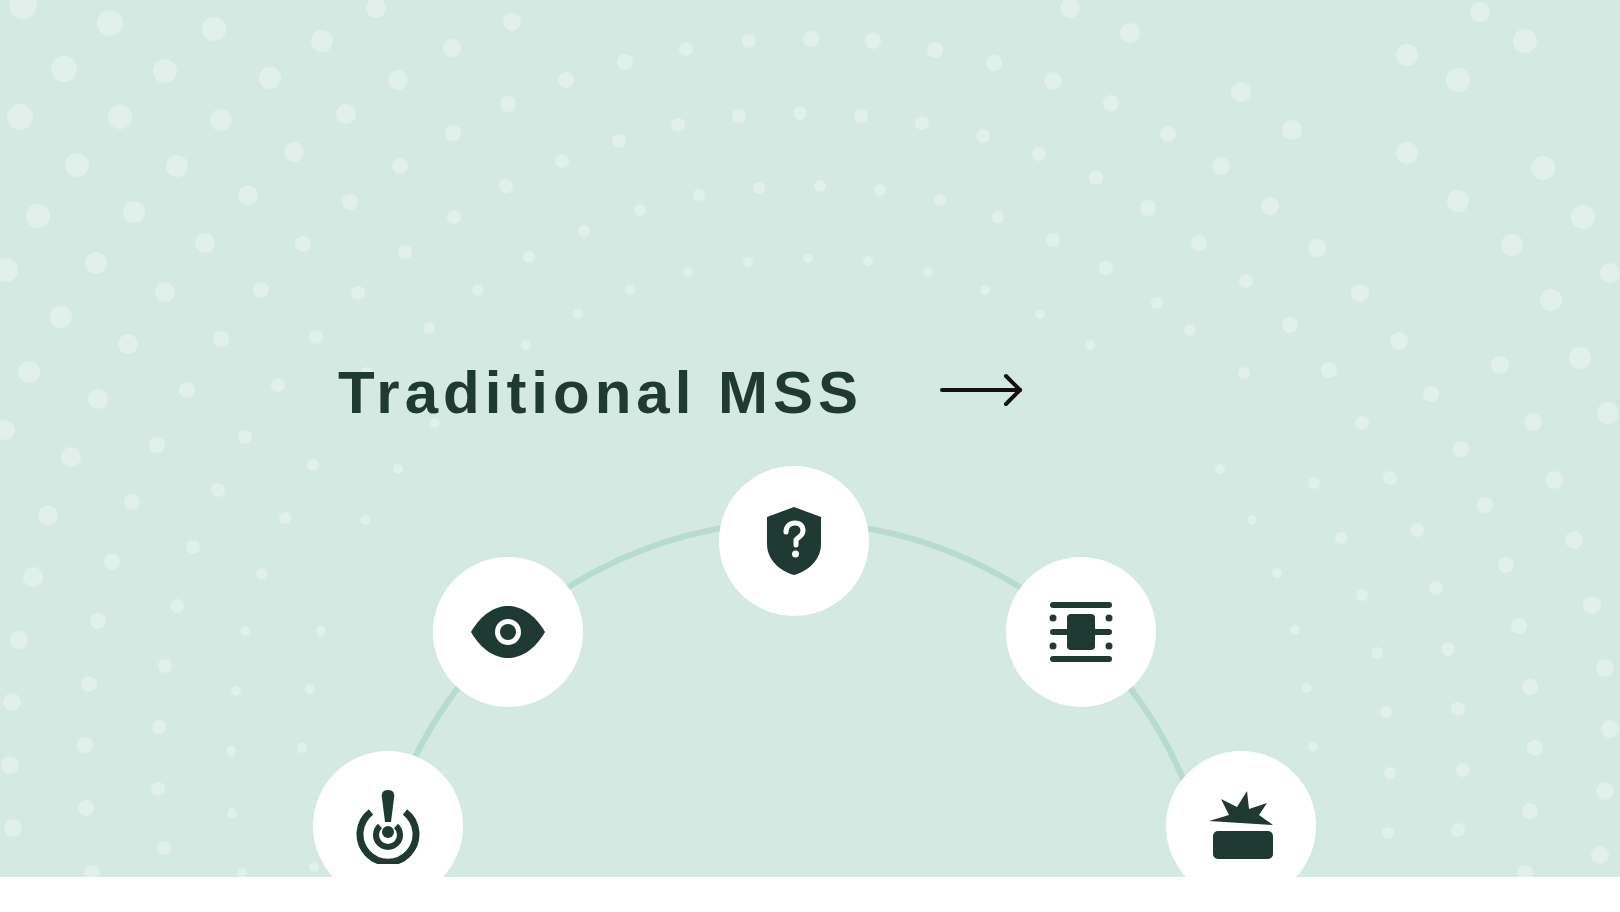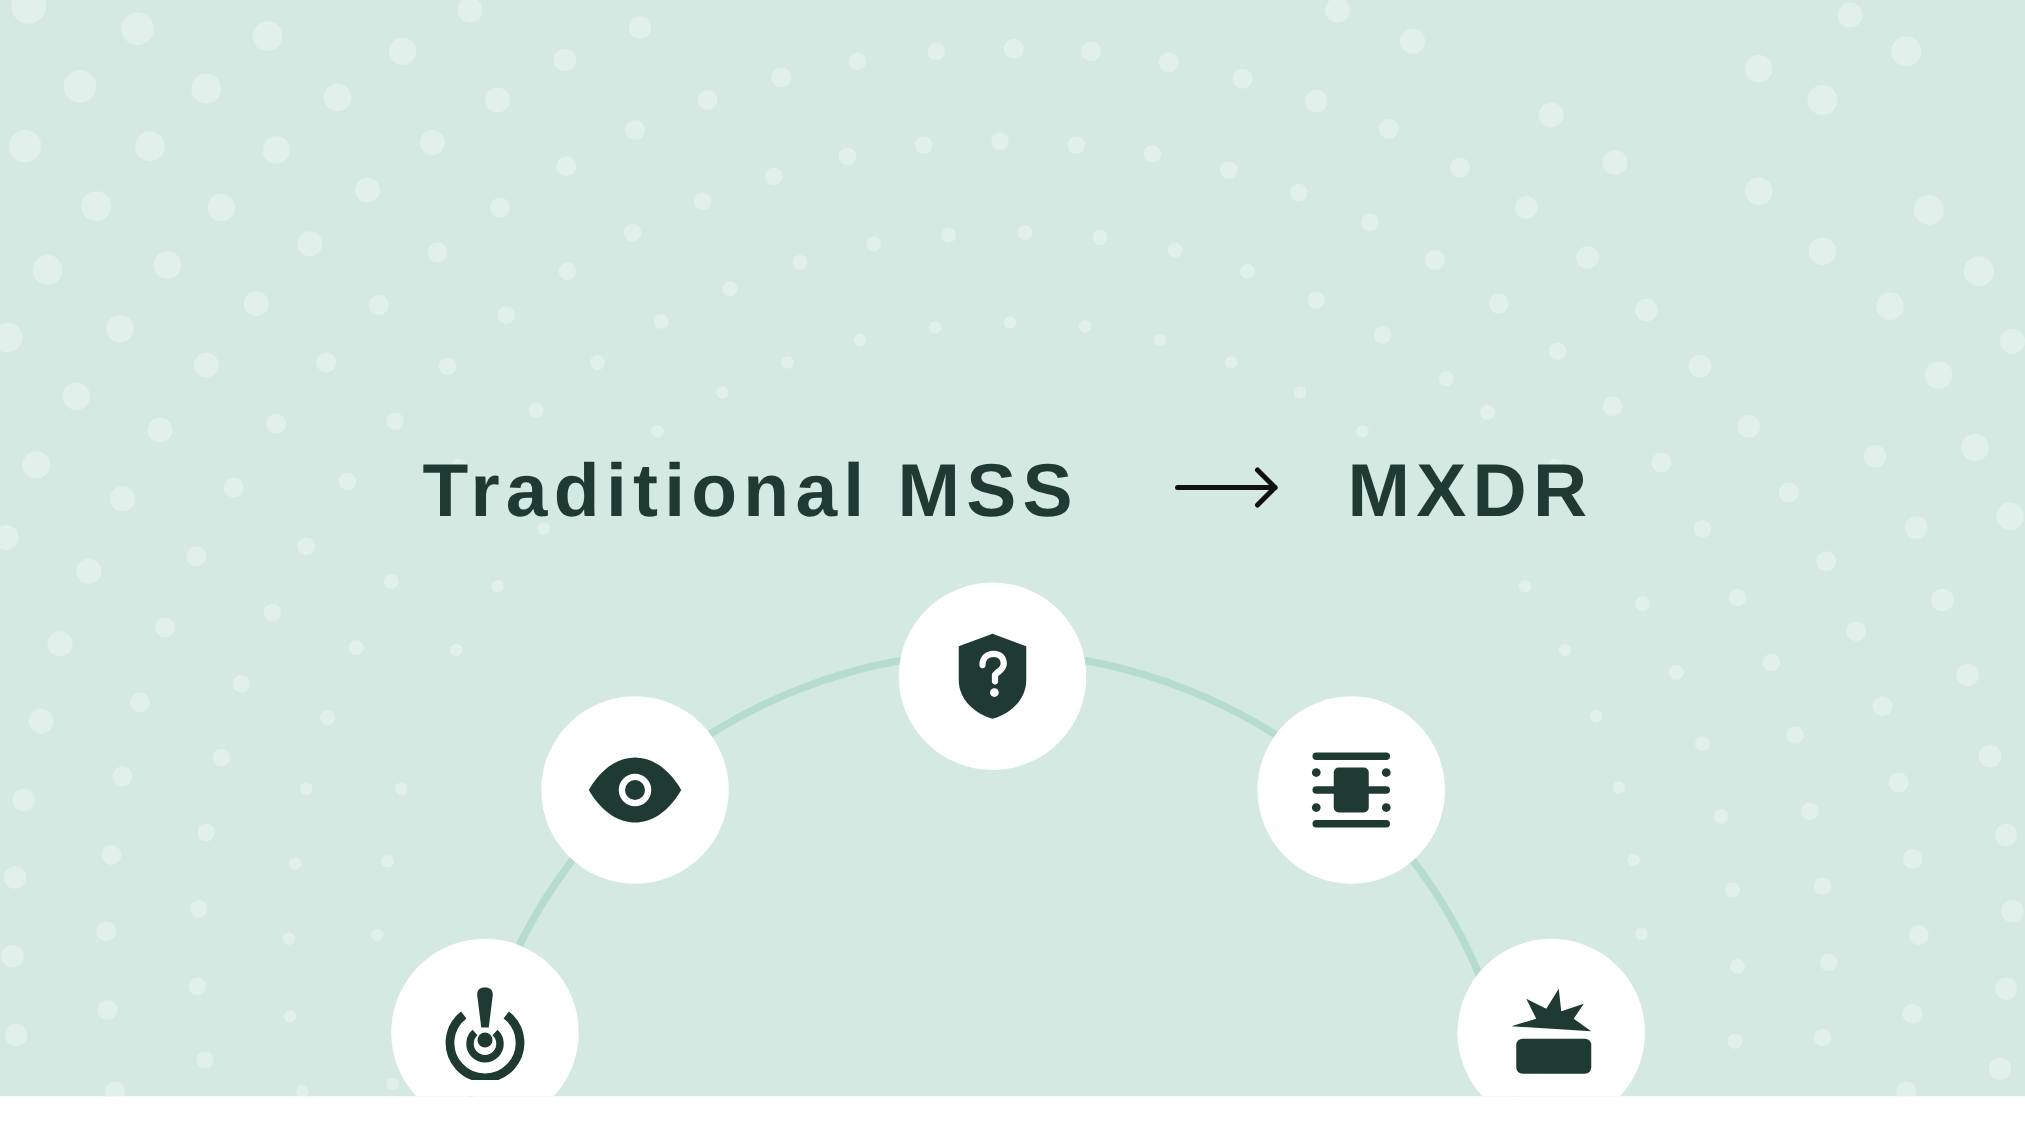--- a/index.html
+++ b/index.html
@@ -228,21 +228,20 @@
   <svg class="arc" viewBox="0 0 1620 911" xmlns="http://www.w3.org/2000/svg">
     <circle cx="794" cy="945" r="423" fill="none" stroke="#b6dcd0" stroke-width="6"></circle>
   </svg>
 
   <div class="headline">
     <span class="txt from">Traditional MSS</span>
     <svg class="arrow" viewBox="0 0 84 40" xmlns="http://www.w3.org/2000/svg">
       <line x1="2" y1="20" x2="80" y2="20" stroke="#111" stroke-width="4" stroke-linecap="round"></line>
       <polyline points="66,6 80,20 66,34" fill="none" stroke="#111" stroke-width="4" stroke-linecap="round" stroke-linejoin="round"></polyline>
     </svg>
-    <span class="txt to">MXDR</span>
   </div>
 
   <div class="node" style="left:313px; top:751px;">
     <svg width="70" height="76" viewBox="0 0 70 76" xmlns="http://www.w3.org/2000/svg">
       <path d="M18 24 A28 28 0 1 0 52 24" fill="none" stroke="#1f3a32" stroke-width="7" stroke-linecap="butt"></path>
       <path d="M27 38 A12 12 0 1 0 43 38" fill="none" stroke="#1f3a32" stroke-width="6"></path>
       <path d="M35 2 C40 2 42 5 41 10 L38 34 L32 34 L29 10 C28 5 30 2 35 2 Z" fill="#1f3a32"></path>
       <circle cx="35" cy="44" r="6" fill="#1f3a32"></circle>
     </svg>
   </div>

